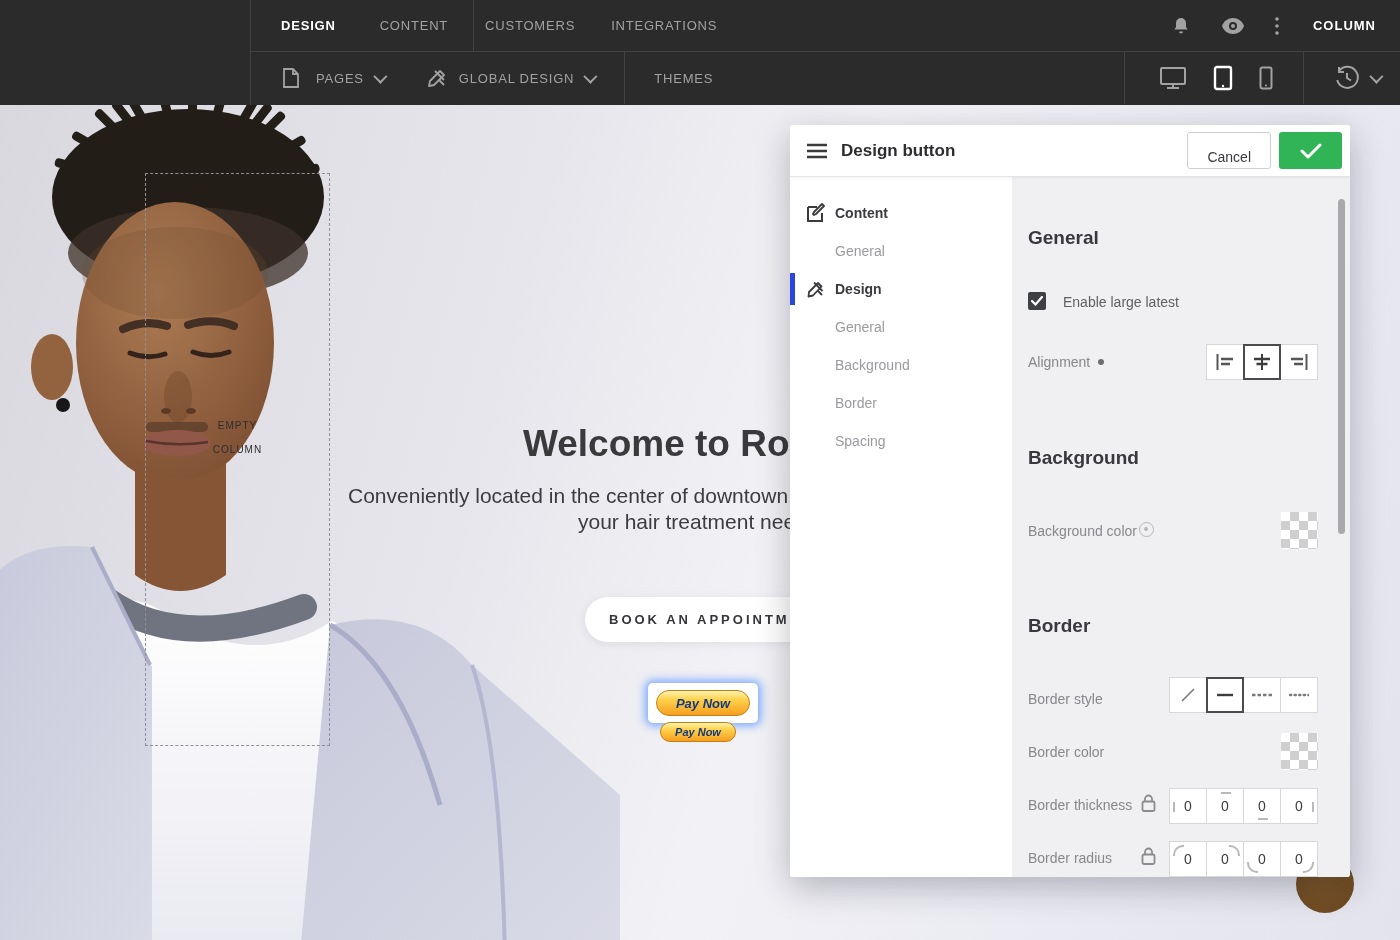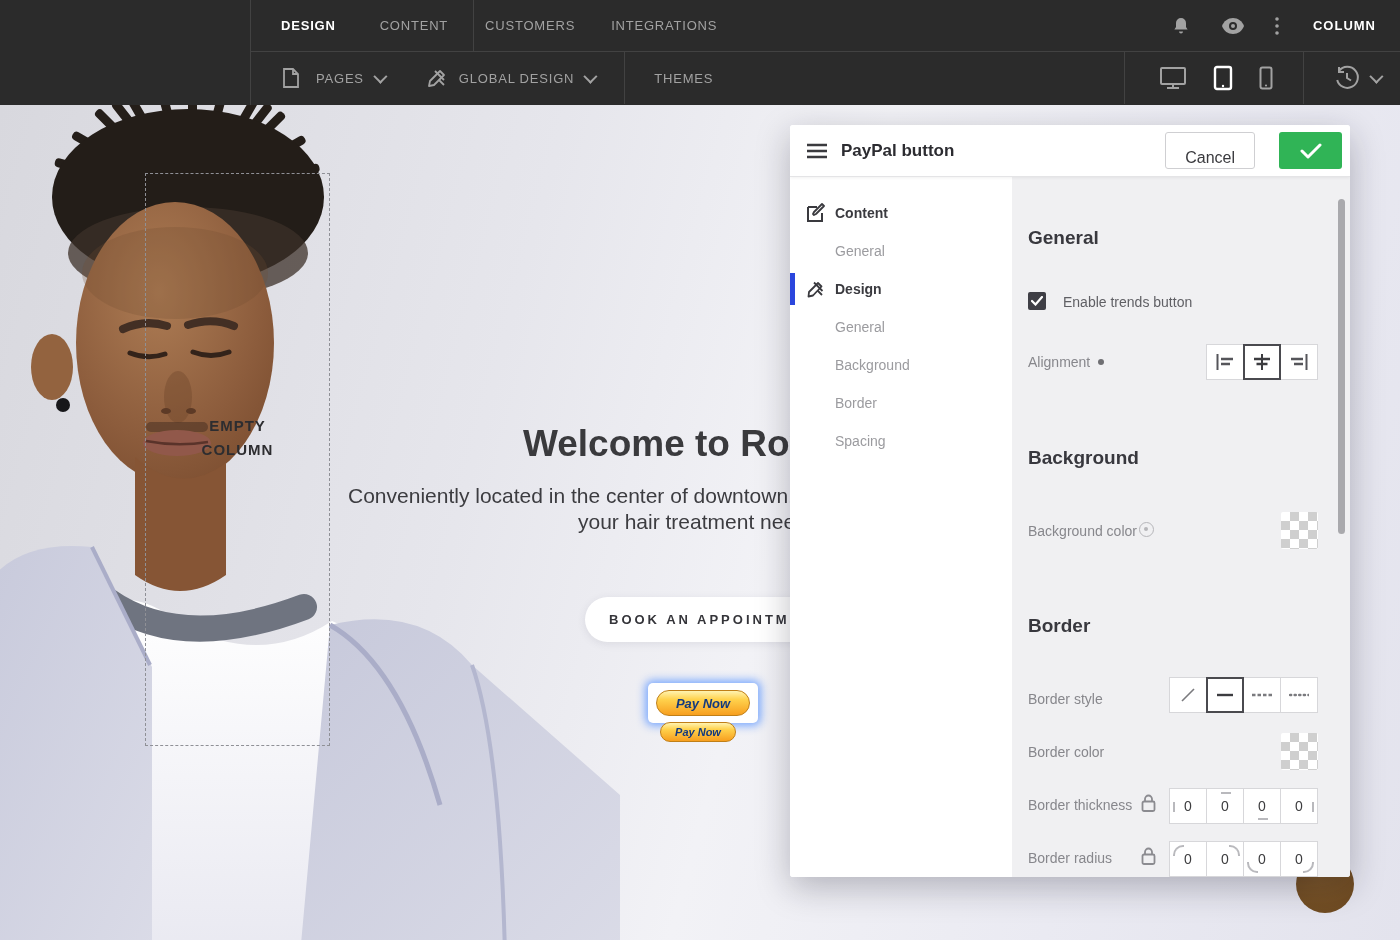--- a/index.html
+++ b/index.html
@@ -18,21 +18,21 @@
   .spacer { flex:1; }
   .icon-btn { display:flex; align-items:center; justify-content:center; cursor:pointer; }
   .publish { color:#fff; font-weight:bold; letter-spacing:1px; cursor:pointer; }
   .chev { width:10px; height:10px; border-right:2px solid #a2a2a2; border-bottom:2px solid #a2a2a2; transform:rotate(45deg) translateY(-2px); margin-left:10px; }
 
   
   .canvas { position:absolute; left:0; top:105px; width:1400px; height:835px; overflow:hidden;
     background:linear-gradient(105deg,#d8d8de 0%,#e6e6ec 35%,#f2f2f6 55%,#eaeaf2 78%,#e3e3ed 100%); }
   .empty-col { position:absolute; left:145px; top:68px; width:185px; height:573px;
     border:1px dashed #8f9096; display:flex; align-items:center; justify-content:center; text-align:center; }
-  .empty-col .txt { transform:translateY(-22px); font-size:15px; letter-spacing:1px; color:#2d2d30; line-height:24px;font-weight:bold; }
+  .empty-col .txt { transform:translateY(-22px); font-size:10px; letter-spacing:1px; color:#2d2d30; line-height:24px; }
   .hero-heading { position:absolute; left:523px; top:318px; font-size:37px; font-weight:bold; color:#3a3a3d; white-space:nowrap; }
   .hero-par { position:absolute; left:348px; top:378px; width:442px; height:80px; overflow:hidden;
     font-size:21px; color:#3c3c40; line-height:25.5px; }
   .hero-par div { white-space:nowrap; }
   .book-btn { position:absolute; left:585px; top:492px; width:330px; height:45px; border-radius:23px;
     background:#ffffff; box-shadow:0 2px 8px rgba(60,60,90,.10); display:flex; align-items:center;
     padding-left:24px; font-size:13px; font-weight:bold; letter-spacing:3px; color:#35353a; cursor:pointer; }
   .pp-backdrop { position:absolute; left:648px; top:578px; width:110px; height:40px; background:#fff; border-radius:5px;
     box-shadow:0 0 9px 3px rgba(104,158,255,.85); }
   .pp-btn { position:absolute; border:1px solid #c07f17; border-radius:13px; cursor:pointer;
@@ -44,21 +44,21 @@
   .brown-dot { position:absolute; left:1296px; top:750px; width:58px; height:58px; border-radius:50%;
     background:radial-gradient(circle at 40% 35%,#7e5728,#6b4820); z-index:5; }
 
   
   .modal { position:absolute; left:790px; top:125px; width:560px; height:752px; background:#fff; border-radius:3px;
     box-shadow:0 10px 34px rgba(20,20,40,.28); z-index:30; overflow:hidden; }
   .m-head { height:52px; background:#fff; border-bottom:1px solid #e4e4e6; display:flex; align-items:center;
     padding:0 8px 0 17px; position:relative; z-index:3; box-shadow:0 1px 3px rgba(0,0,0,.06); }
   .m-title { margin-left:14px; font-size:17px; font-weight:bold; color:#2c2c31; flex:1; }
   .btn-cancel { height:37px; padding:16px 19px; background:#fff; border:1px solid #cfcfd2; border-radius:3px;
-    font-size:16px; color:#3a3a3e; cursor:pointer; margin-right:24px; }
+    font-size:14px; color:#3a3a3e; cursor:pointer; margin-right:8px; }
   .btn-confirm { height:37px; width:63px; border:none; border-radius:3px; background:#30b456; cursor:pointer;
     display:flex; align-items:center; justify-content:center; }
   .m-body { display:flex; height:700px; }
   .m-side { width:222px; background:#fff; }
   .m-side ul { list-style:none; padding-top:17px; }
   .m-side li { position:relative; height:38px; display:flex; align-items:center; font-size:14px; cursor:pointer; }
   .m-side li .lbl-parent { color:#3a3a3f; font-weight:bold; }
   .m-side li .lbl-sub { color:#9b9b9f; }
   .m-side li .s-ico { position:absolute; left:16px; display:flex; }
   .m-side li .s-lbl { margin-left:45px; }
@@ -263,21 +263,21 @@
   <div class="brown-dot"></div>
 </div>
 
 <div class="modal">
   <div class="m-head">
     <span class="icon-btn">
       <svg width="20" height="16" viewBox="0 0 20 16">
           <path d="M0 2h20M0 8h20M0 14h20" stroke="#3a3a3e" stroke-width="2.4"></path>
         </svg>
     </span>
-    <span class="m-title">PayPal button</span>
+    <span class="m-title">Design button</span>
     <button class="btn-cancel">Cancel</button>
     <button class="btn-confirm">
       <svg width="22" height="16" viewBox="0 0 22 16">
           <path d="M2 8l6 6L20 2" fill="none" stroke="#fff" stroke-width="3" stroke-linecap="round" stroke-linejoin="round"></path>
         </svg>
     </button>
   </div>
   <div class="m-body">
     <div class="m-side">
       <ul>
@@ -318,21 +318,21 @@
     </div>
     <div class="m-content">
 
       <div class="sec-title" style="top:50px">General</div>
 
       <span class="chkbox" style="top:115px">
         <svg width="12" height="10" viewBox="0 0 12 10">
             <path d="M1 5l3.5 3.5L11 1" fill="none" stroke="#fff" stroke-width="2.2" stroke-linecap="round"></path>
           </svg>
       </span>
-      <span class="f-label" style="top:117px; left:51px; color:#5f5f64">Enable trends button</span>
+      <span class="f-label" style="top:117px; left:51px; color:#5f5f64">Enable large latest</span>
 
       <span class="f-label" style="top:177px">Alignment</span>
       <span class="dot" style="top:182px; left:86px"></span>
       <div class="opt-group" style="top:167px">
         <span class="opt">
           <svg width="18" height="16" viewBox="0 0 18 16">
               <path d="M1.5 0v16" stroke="#55555a" stroke-width="2"></path>
               <path d="M5 5h12M5 10h9" stroke="#55555a" stroke-width="2.6"></path>
             </svg>
         </span>

